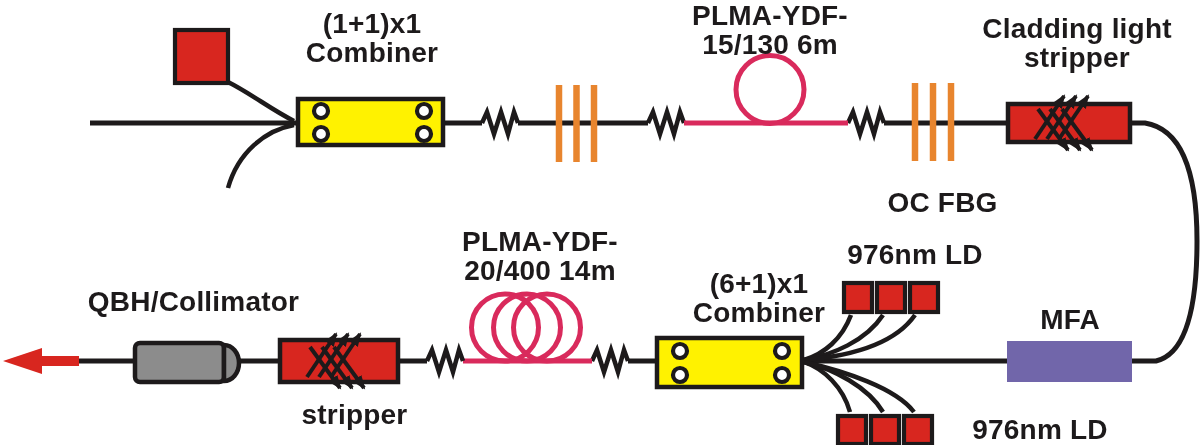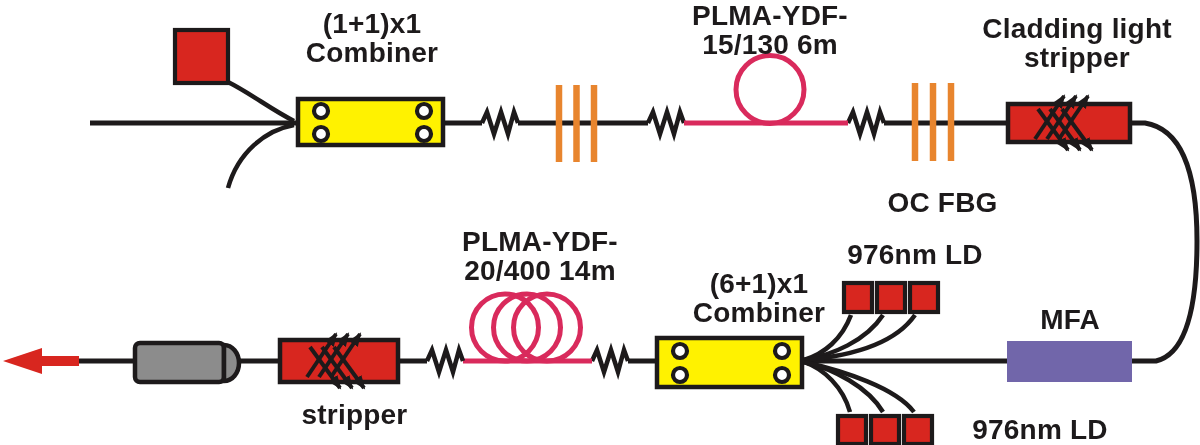--- a/index.html
+++ b/index.html
@@ -153,20 +153,21 @@
   </svg>
 
   <div class="lbl" style="left:292px;top:9px;width:160px;">(1+1)x1
 Combiner</div>
   <div class="lbl" style="left:680px;top:1px;width:180px;">PLMA-YDF-
 15/130 6m</div>
   <div class="lbl" style="left:880px;top:188px;width:125px;">OC FBG</div>
   <div class="lbl" style="left:958px;top:14px;width:238px;">Cladding light
 stripper</div>
 
+  <div class="lbl" style="left:76px;top:287px;width:235px;">QBH/Collimator</div>
   <div class="lbl" style="left:282px;top:400px;width:145px;">stripper</div>
   <div class="lbl" style="left:450px;top:227px;width:180px;">PLMA-YDF-
 20/400 14m</div>
   <div class="lbl" style="left:679px;top:269px;width:160px;">(6+1)x1
 Combiner</div>
   <div class="lbl" style="left:835px;top:240px;width:160px;">976nm LD</div>
   <div class="lbl" style="left:1010px;top:305px;width:120px;">MFA</div>
   <div class="lbl" style="left:965px;top:415px;width:150px;">976nm LD</div>
 
 </div>

